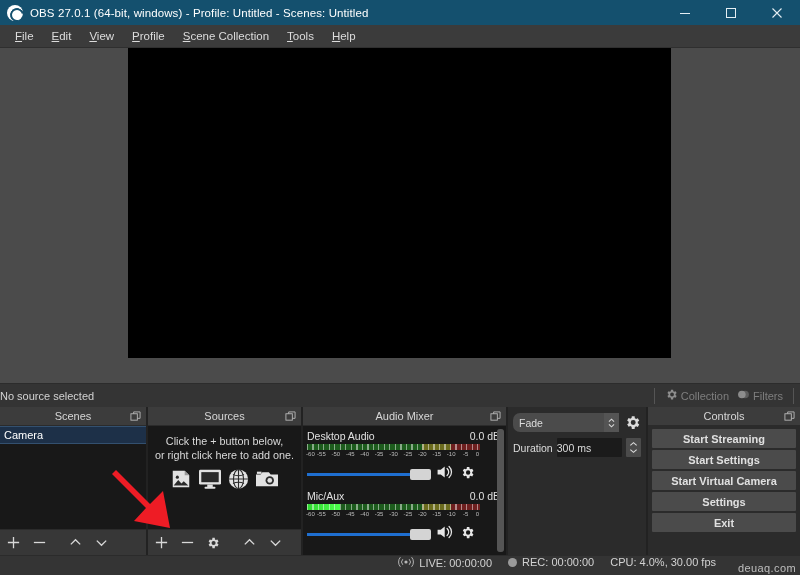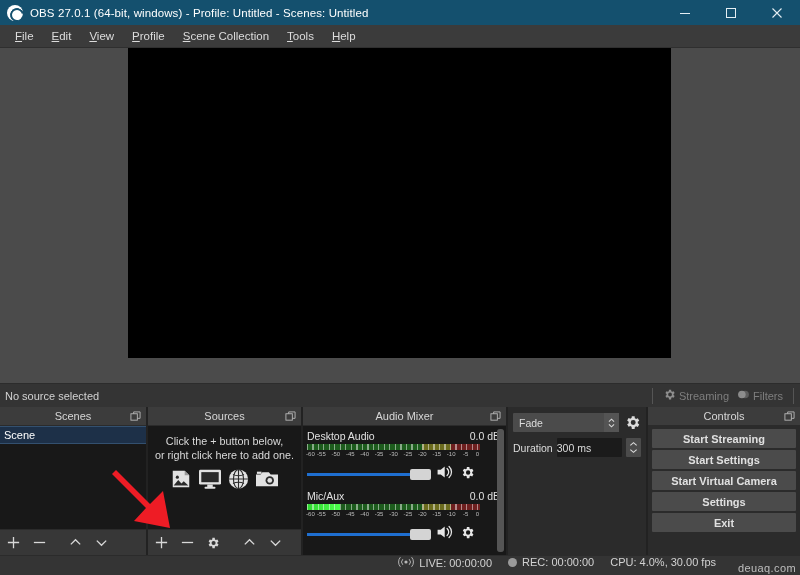--- a/index.html
+++ b/index.html
@@ -94,21 +94,20 @@
   .sourcebar {
     flex: 0 0 24px;
     height: 24px;
     background: #343434;
     display: flex; align-items: center;
     border-top: 1px solid #2c2c2c;
     position: relative;
   }
   .nosource {
     font-size: 11px; color: #d2d2d2;
-    margin-left: 5px;
   }
   .sb-sep {
     width: 1px; height: 16px;
     background: #555; margin: 0 6px;
   }
   .sb-btn {
     display: flex; align-items: center; gap: 3px;
     font-size: 11px; color: #7e7e7e;
     padding: 2px 4px;
   }
@@ -268,21 +267,21 @@
   .combo {
     flex: 1 1 auto;
     height: 19px;
     background: #4b4b4b;
     border: none;
     color: #dcdcdc;
     font-size: 10.5px;
     display: flex; align-items: center;
     padding-left: 6px;
     position: relative;
-    border-radius: 1px;
+    border-radius: 7px;
   }
   .combo .arrows {
     position: absolute; right: 0; top: 0; bottom: 0;
     width: 15px;
     background: #545454;
     display: flex; flex-direction: column;
     align-items: center; justify-content: center;
     gap: 2px;
   }
   .gear-btn {
@@ -413,21 +412,21 @@
   <div class="sourcebar">
     <div class="nosource">No source selected</div>
     <div style="flex:1 1 auto"></div>
     <div class="sb-sep"></div>
     <div class="sb-btn">
       <span class="gi">
         <svg width="13" height="13" viewBox="0 0 24 24" fill="#c8c8c8">
             <path d="M19.4 13a7.8 7.8 0 0 0 0-2l2.1-1.6-2-3.5-2.5 1a7.6 7.6 0 0 0-1.7-1L15 3h-4l-.3 2.8a7.6 7.6 0 0 0-1.7 1l-2.5-1-2 3.5L6.6 11a7.8 7.8 0 0 0 0 2l-2.1 1.6 2 3.5 2.5-1c.5.4 1.1.8 1.7 1L11 21h4l.3-2.8c.6-.3 1.2-.6 1.7-1l2.5 1 2-3.5zM13 15.5a3.5 3.5 0 1 1 0-7 3.5 3.5 0 0 1 0 7z"></path>
           </svg>
       </span>
-      <span>Streaming</span>
+      <span>Collection</span>
     </div>
     <div class="sb-btn">
       <span class="gi">
         <svg width="13" height="13" viewBox="0 0 24 24" fill="#c8c8c8">
             <circle cx="9" cy="12" r="7" opacity="0.95"></circle>
             <circle cx="15" cy="12" r="7" opacity="0.45"></circle>
           </svg>
       </span>
       <span>Filters</span>
     </div>
@@ -440,21 +439,21 @@
       <div class="dock-title">
         <span>Scenes</span>
         <span class="dock-float">
           <svg width="11" height="11" viewBox="0 0 12 12" fill="none" stroke="#b6b6b6" stroke-width="1">
               <rect x="1" y="3" width="7" height="7"></rect>
               <path d="M4 3V1h7v7H8"></path>
             </svg>
         </span>
       </div>
       <div class="dock-body">
-        <div class="scene-item">Scene</div>
+        <div class="scene-item">Camera</div>
       </div>
       <div class="dock-toolbar">
         <div class="tb-btn">
           <svg width="15" height="15" viewBox="0 0 16 16" stroke="#d8d8d8" stroke-width="1.4">
               <path d="M8 2v12M2 8h12"></path>
             </svg>
         </div>
         <div class="tb-btn">
           <svg width="15" height="15" viewBox="0 0 16 16" stroke="#d8d8d8" stroke-width="1.4">
               <path d="M2 8h12"></path>

